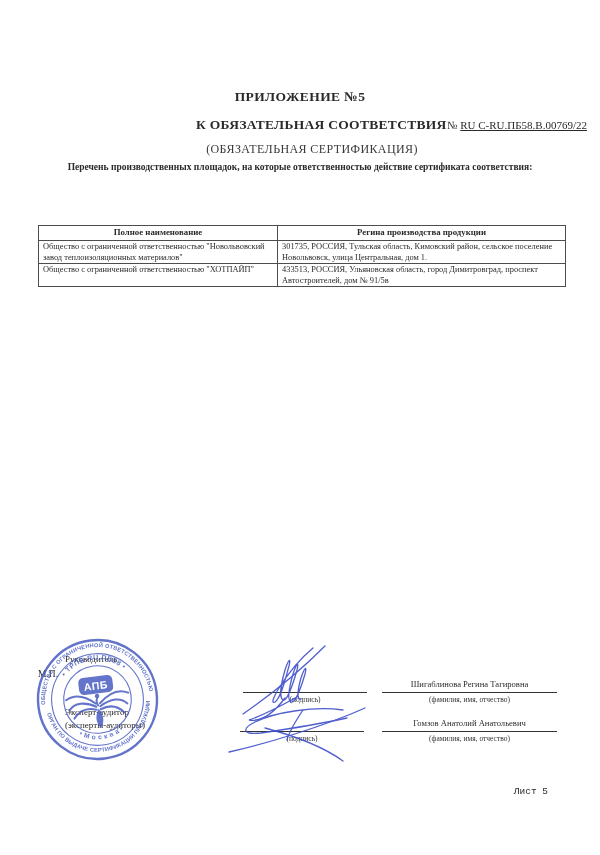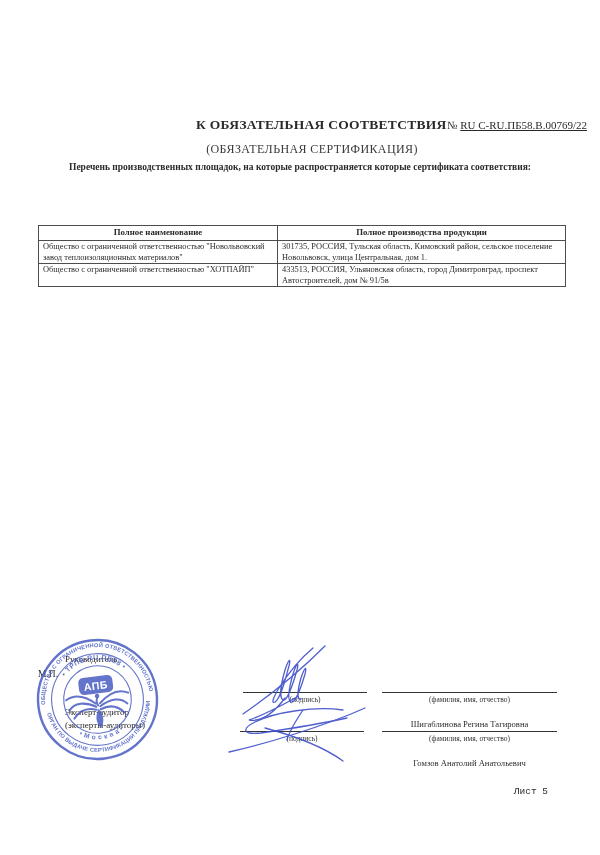--- a/index.html
+++ b/index.html
@@ -35,52 +35,53 @@
   .sig-line{position:absolute;border-top:1px solid #333;z-index:2;}
   .line-sign-1{top:692px;left:243px;width:124px;}
   .line-name-1{top:692px;left:382px;width:175px;}
   .line-sign-2{top:731px;left:240px;width:124px;}
   .line-name-2{top:731px;left:382px;width:175px;}
   .caption{position:absolute;text-align:center;font-size:7.5px;color:#333;z-index:2;}
   .cap-sign-1{top:695px;left:243px;width:124px;}
   .cap-name-1{top:695px;left:382px;width:175px;}
   .cap-sign-2{top:734px;left:240px;width:124px;}
   .cap-name-2{top:734px;left:382px;width:175px;}
-  .person-name{position:absolute;text-align:center;font-size:8.6px;z-index:2;margin-top:40px;}
+  .person-name{position:absolute;text-align:center;font-size:8.6px;z-index:2;}
   .person-1{top:679px;left:382px;width:175px;}
   .person-2{top:718px;left:382px;width:175px;}
 
   .stamp-wrap{position:absolute;top:637px;left:35px;width:125px;height:125px;z-index:3;
     transform:rotate(-7deg);opacity:.82;}
   .sig-overlay{position:absolute;top:636px;left:225px;width:170px;height:130px;z-index:4;}
 
   .sheet-label{position:absolute;top:786px;right:52px;font-size:9.5px;font-family:Liberation Mono, monospace;}
 </style>
 </head>
 <body>
 
 <div class="page">
 
+  <div class="appendix-title">ПРИЛОЖЕНИЕ №5</div>
 
   <span class="cert-title">К ОБЯЗАТЕЛЬНАЯ СООТВЕТСТВИЯ</span>
   <span class="cert-no"><span>№ </span><span class="underlined">RU C-RU.ПБ58.В.00769/22</span></span>
 
   <div class="cert-type">(ОБЯЗАТЕЛЬНАЯ СЕРТИФИКАЦИЯ)</div>
 
-  <div class="intro">Перечень производственных площадок, на которые распространяется которые сертификата соответствия:</div>
+  <div class="intro">Перечень производственных площадок, на которые ответственностью действие сертификата соответствия:</div>
 
   <table class="sites-table">
     <colgroup>
         <col class="c1">
         <col class="c2">
       </colgroup>
     <thead>
       <tr>
         <th>Полное наименование</th>
-        <th>Полное производства продукции</th>
+        <th>Регина производства продукции</th>
       </tr>
     </thead>
     <tbody>
       <tr>
         <td>Общество с ограниченной ответственностью "Новольвовский завод теплоизоляционных материалов"</td>
         <td>301735, РОССИЯ, Тульская область, Кимовский район, сельское поселение Новольвовск, улица Центральная, дом 1.</td>
       </tr>
       <tr>
         <td>Общество с ограниченной ответственностью "ХОТПАЙП"</td>
         <td>433513, РОССИЯ, Ульяновская область, город Димитровград, проспект Автостроителей, дом № 91/5в</td>

